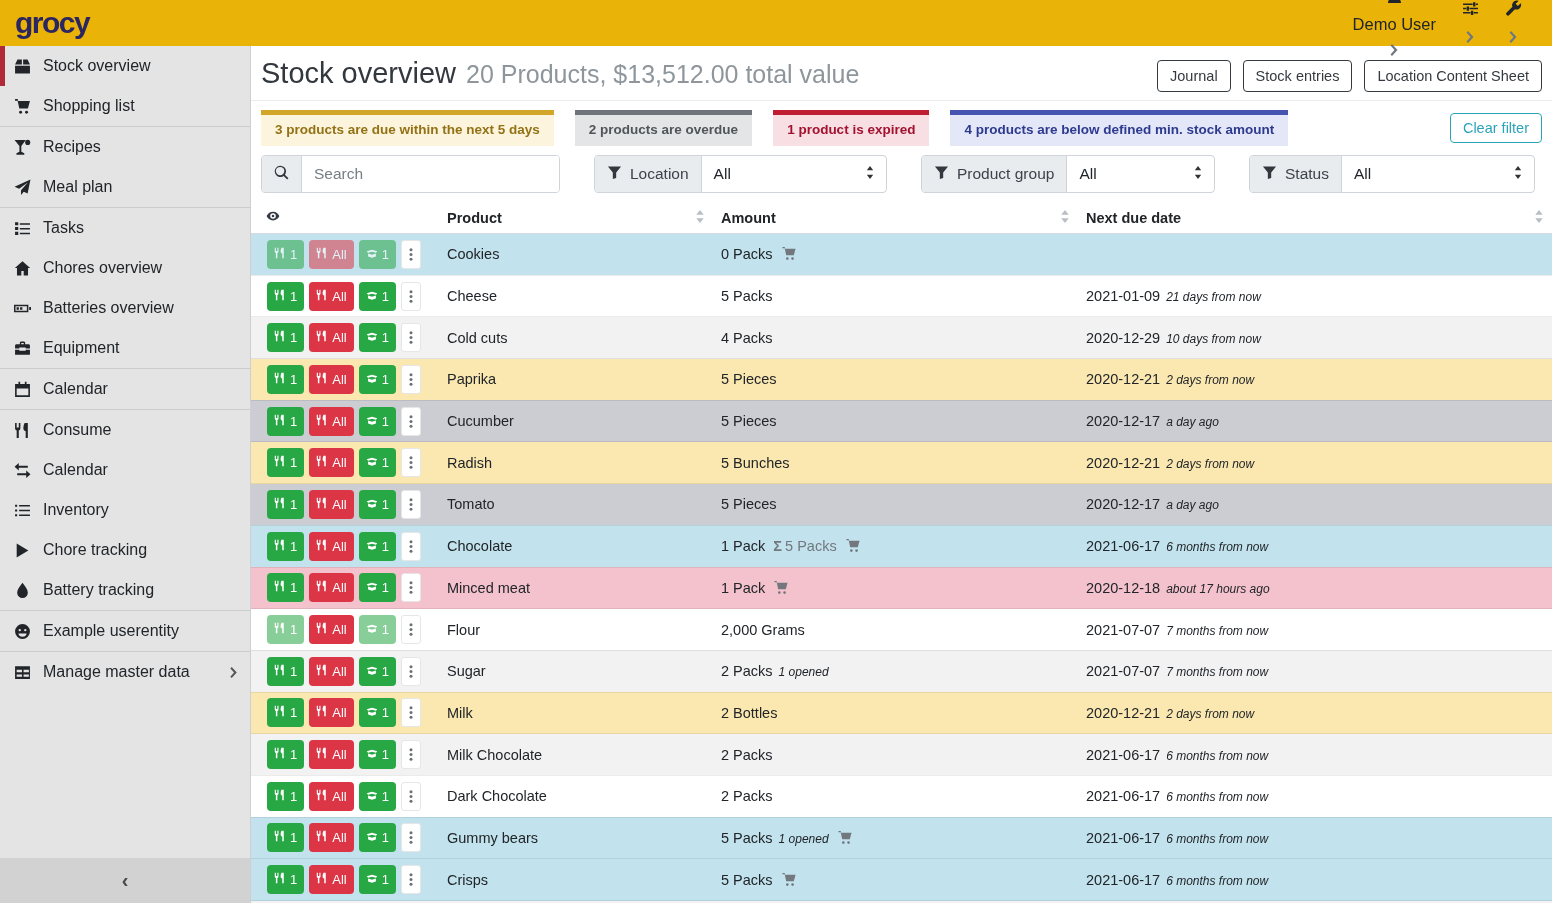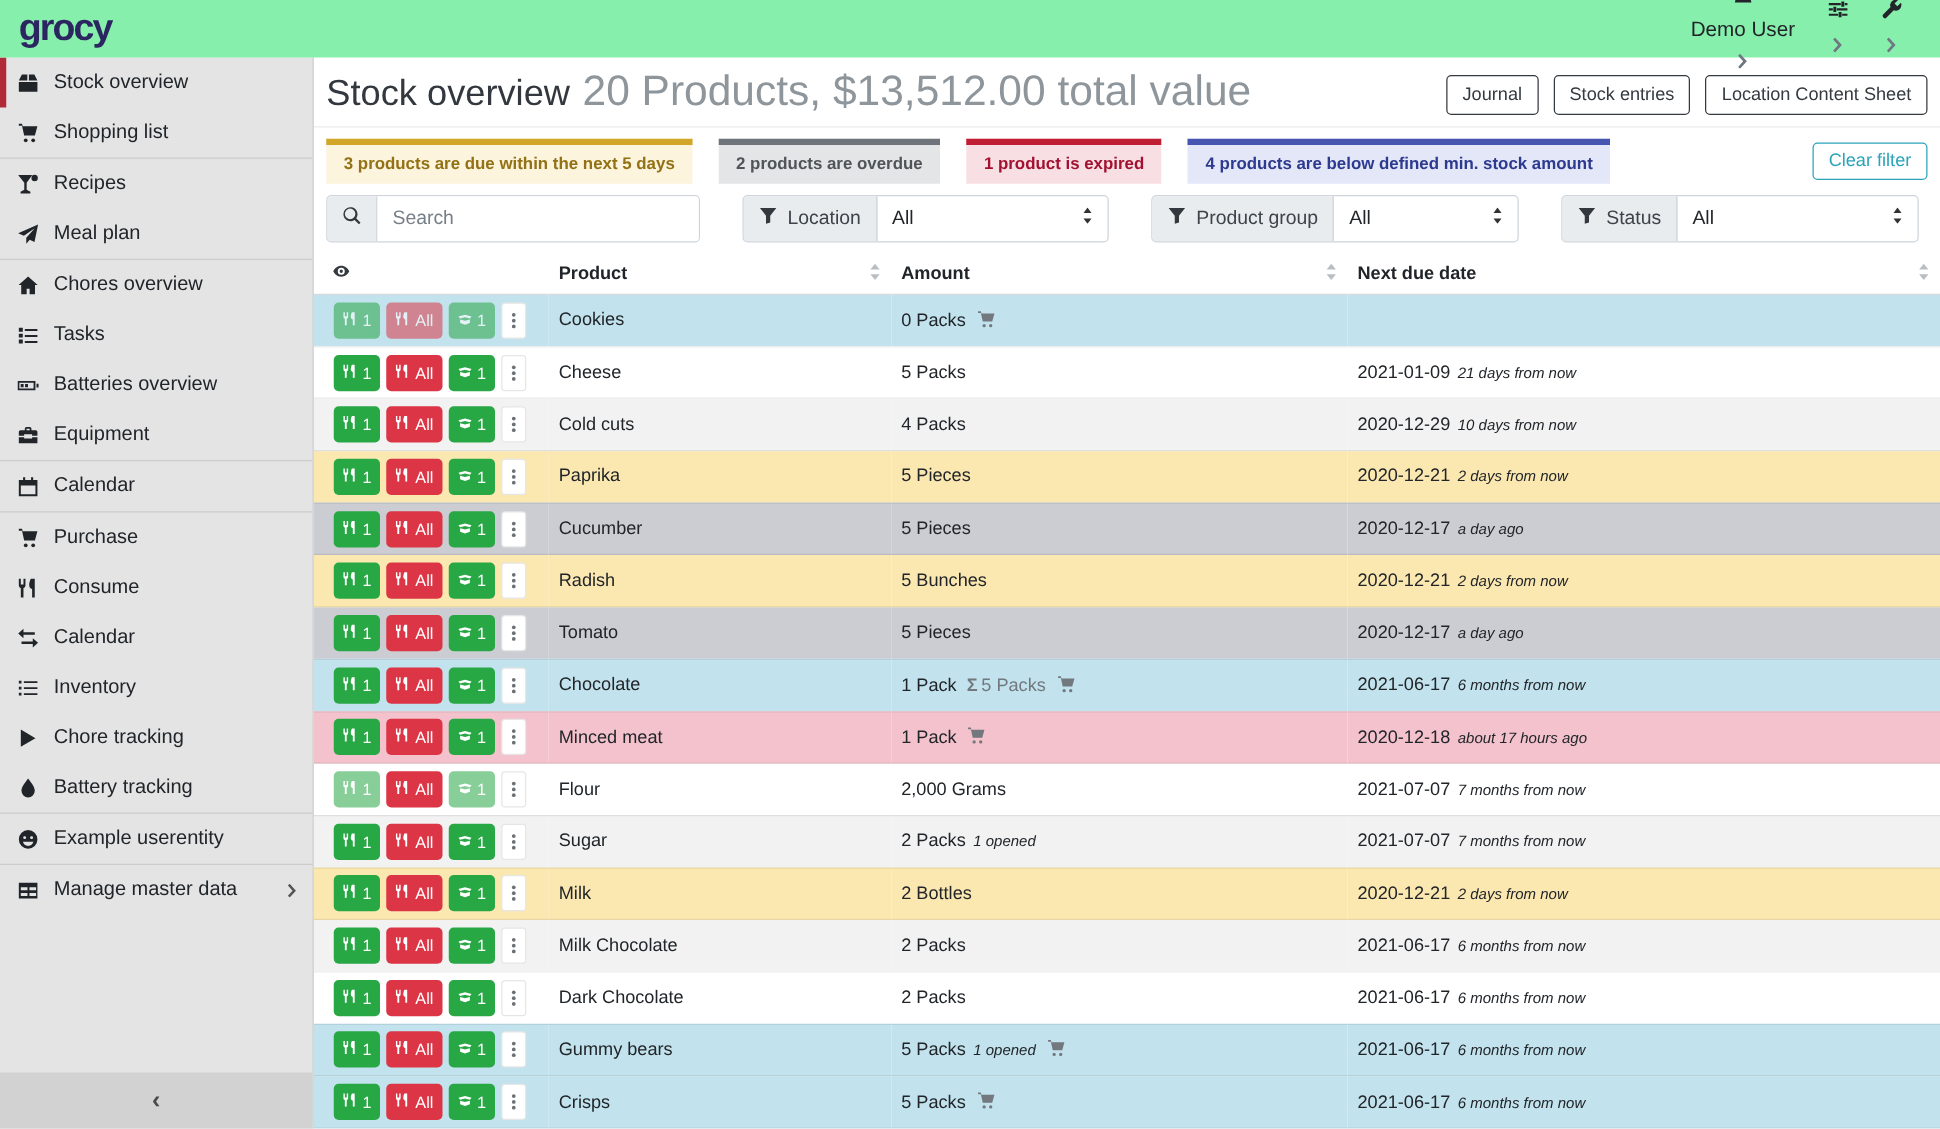--- a/index.html
+++ b/index.html
@@ -3,21 +3,21 @@
 <meta charset="utf-8">
 <style>
   * { box-sizing: border-box; }
   html,body { margin:0; padding:0; }
   body {
     width:1552px; height:903px; overflow:hidden; background:#fff;
     font-family:"Liberation Sans", sans-serif; color:#212529;
   }
   
   .topbar { position:fixed; top:0; left:0; width:1552px; height:46px;
-    background:#86efac; display:flex; align-items:center; justify-content:space-between; z-index:20; }
+    background:#eab308; display:flex; align-items:center; justify-content:space-between; z-index:20; }
   .logo { width:251px; padding-left:15px; font-size:30px; font-weight:bold;
     letter-spacing:-1.5px; color:var(--navy,#2b2560); }
   .top-actions { display:flex; align-items:center; gap:26px; padding-right:30px; }
   .top-action { display:flex; align-items:center; gap:7px; font-size:16.5px; color:#212529; cursor:pointer;flex-direction:column; }
   .top-action .icon svg { width:17px; height:17px; }
   .chev svg { width:9px; height:12px; color:#6f7780; }
   
   .app { display:flex; padding-top:46px; height:903px; }
   .sidebar { width:251px; flex-shrink:0; background:#e4e4e4; border-right:1px solid #cfcfcf; position:relative; }
   .side-item { position:relative; display:flex; align-items:center; height:40px; padding:0 12px 0 14px;
@@ -29,21 +29,21 @@
   .side-item .sub-chev svg { width:8px; height:11px; color:#555; }
   .side-divider { border-top:1px solid #cccccc; }
   .collapse-bar { position:absolute; bottom:0; left:0; width:100%; height:45px; background:#d2d2d2;
     display:flex; align-items:center; justify-content:center; font-size:20px; font-weight:bold; color:#4a4a4a; cursor:pointer; }
   .content { flex:1; background:#fff; overflow:hidden; }
   
   .page-head { display:flex; justify-content:space-between; align-items:flex-start;
     padding:9px 10px 8px; border-bottom:1px solid #ececec; }
   .title-wrap { display:flex; align-items:baseline; line-height:36px; }
   .page-title { font-size:29px; font-weight:500; color:#32383e; }
-  .page-subtitle { font-size:34px; font-weight:400; color:#8e969c; margin-left:10px; }
+  .page-subtitle { font-size:25px; font-weight:400; color:#8e969c; margin-left:10px; }
   .head-buttons { display:flex; gap:12px; padding-top:5px; }
   .btn-outline-dark { background:#fff; border:1px solid #343a40; color:#343a40; border-radius:4px;
     padding:7px 12px; font-size:14.5px; font-family:inherit; cursor:pointer; }
   
   .banners { display:flex; align-items:center; gap:21px; padding:9px 10px 0; }
   .banner { border-top:5px solid; padding:7px 14px 9px; font-size:13.5px; font-weight:bold; white-space:nowrap; cursor:pointer; }
   .clear-filter { margin-left:auto; background:#fff; border:1px solid #2ba4ba; color:#2ba4ba;
     border-radius:4px; padding:6px 12px; font-size:14.5px; font-family:inherit; cursor:pointer; }
   
   .filters { display:flex; gap:34px; padding:9px 10px 10px; align-items:center; }
@@ -154,32 +154,32 @@
             <svg viewBox="0 0 16 16" fill="currentColor">
               <path d="M15.5.5L.5 7.2l4.3 1.9L13 3.4 6.6 10.6v4.4l2.6-2.9 3.6 1.6z"></path>
             </svg>
           </span>
           <span class="lbl">Meal plan</span>
         </div>
         <div class="side-divider"></div>
         <div class="side-item">
           <span class="icon">
             <svg viewBox="0 0 16 16" fill="currentColor">
+              <path d="M1 2h3v3H1zM5.5 3h9.5v1.5H5.5zM1 6.5h3v3H1zM5.5 7.5h9.5V9H5.5zM1 11h3v3H1zM5.5 12h9.5v1.5H5.5z"></path>
+            </svg>
+          </span>
+          <span class="lbl">Tasks</span>
+        </div>
+        <div class="side-item">
+          <span class="icon">
+            <svg viewBox="0 0 16 16" fill="currentColor">
               <path d="M8 1.2L.8 7.5h2v7h4.1v-4.2h2.2v4.2h4.1v-7h2z"></path>
             </svg>
           </span>
           <span class="lbl">Chores overview</span>
-        </div>
-        <div class="side-item">
-          <span class="icon">
-            <svg viewBox="0 0 16 16" fill="currentColor">
-              <path d="M1 2h3v3H1zM5.5 3h9.5v1.5H5.5zM1 6.5h3v3H1zM5.5 7.5h9.5V9H5.5zM1 11h3v3H1zM5.5 12h9.5v1.5H5.5z"></path>
-            </svg>
-          </span>
-          <span class="lbl">Tasks</span>
         </div>
         <div class="side-item">
           <span class="icon">
             <svg viewBox="0 0 16 16" fill="currentColor">
               <path d="M0 4.5h13.5v7H0zm1.4 1.4v4.2h10.7V5.9zM14.3 6.5H16v3h-1.7z"></path>
               <path d="M2.4 6.8h2.2v2.4H2.4zM5.7 6.8h2.2v2.4H5.7z"></path>
             </svg>
           </span>
           <span class="lbl">Batteries overview</span>
         </div>
@@ -195,30 +195,20 @@
         <div class="side-item">
           <span class="icon">
             <svg viewBox="0 0 16 16" fill="currentColor">
               <path d="M4.2.8h1.6v2.2H4.2zM10.2.8h1.6v2.2h-1.6z"></path>
               <path d="M1 2.8h14V15H1zm1.5 4.2v6.5h11V7z"></path>
             </svg>
           </span>
           <span class="lbl">Calendar</span>
         </div>
         <div class="side-divider"></div>
-        <div class="side-item">
-          <span class="icon">
-            <svg viewBox="0 0 16 16" fill="currentColor">
-              <path d="M1 1h2.4l.5 1.9H15l-1.9 6.9H5L3.4 2.5H1V1z"></path>
-              <circle cx="6.2" cy="13.4" r="1.4"></circle>
-              <circle cx="11.8" cy="13.4" r="1.4"></circle>
-            </svg>
-          </span>
-          <span class="lbl">Purchase</span>
-        </div>
         <div class="side-item">
           <span class="icon">
             <svg viewBox="0 0 16 16" fill="currentColor">
               <path d="M3.5 1v4.2h-1V1H1v5a2 2 0 0 0 1.5 1.9V15h2V7.9A2 2 0 0 0 6 6V1H4.5v4.2h-1V1z"></path>
               <path d="M10 1c-.8 1.6-1.2 3.2-1.2 4.7 0 1.6.6 2.6 2.2 3V15h2V1h-3z"></path>
             </svg>
           </span>
           <span class="lbl">Consume</span>
         </div>
         <div class="side-item">

